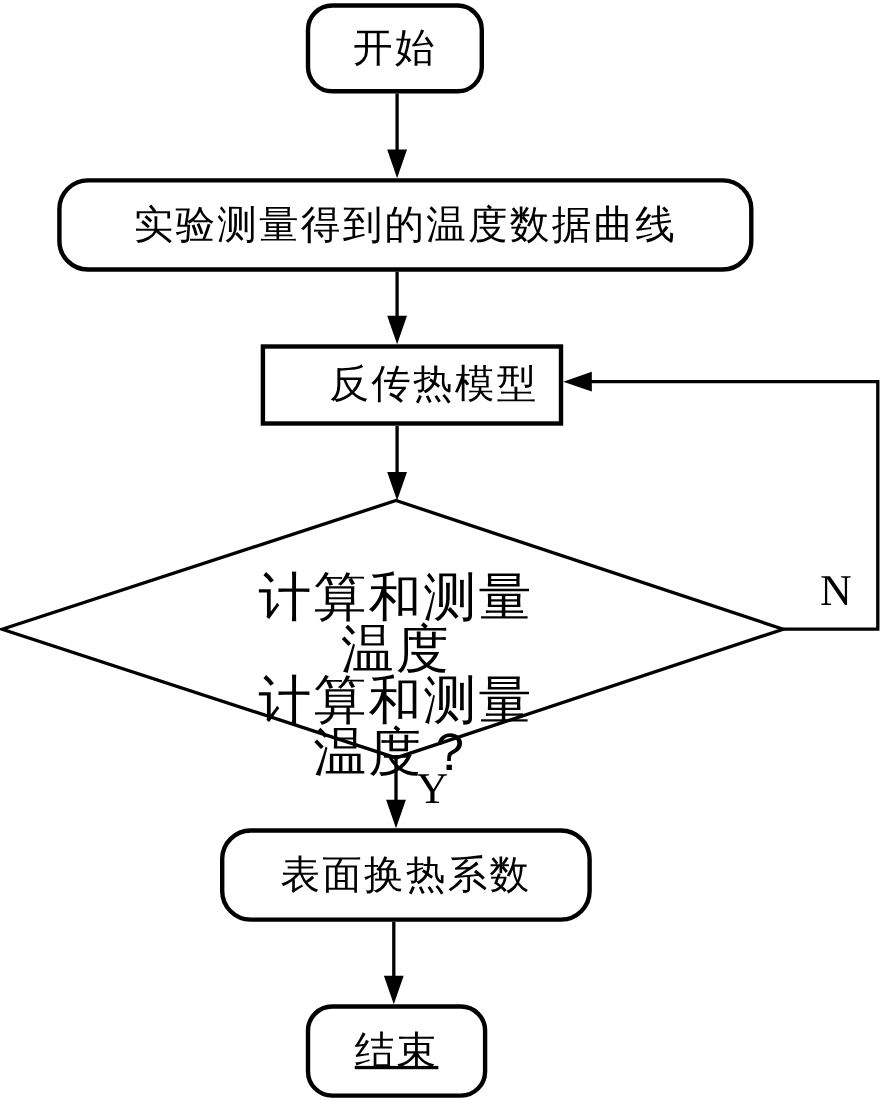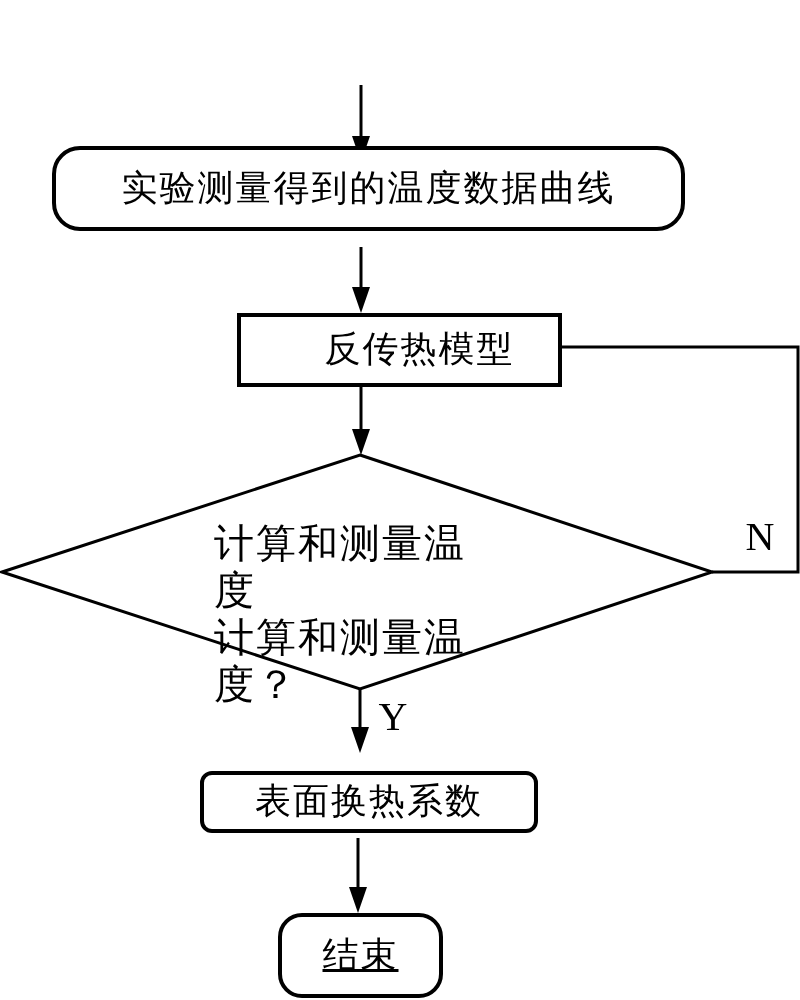--- a/index.html
+++ b/index.html
@@ -36,31 +36,31 @@
     white-space: nowrap;
   }
   .node.bordered {
     border: 4px solid #000;
   }
   .node.terminator { border-radius: 24px; }
   .node.rounded-process { border-radius: 28px; }
   .node.process { border-radius: 0; }
 
   #node-start  { left: 278px; top: 3px;   width: 162px; height: 82px; }
-  #node-data   { left: 52px;  top: 146px; width: 633px; height: 85px; }
-  #node-model  { left: 237px; top: 313px; width: 325px; height: 74px; padding-left: 40px; }
-  #node-result { left: 200px; top: 771px; width: 338px; height: 62px; border-radius: 12px; }
+  #node-data   { left: 52px;  top: 162px; width: 633px; height: 85px; }
+  #node-model  { left: 237px; top: 313px; width: 275px; height: 74px; padding-left: 40px; }
+  #node-result { left: 200px; top: 753px; width: 338px; height: 85px; }
   #node-end    { left: 278px; top: 913px; width: 165px; height: 85px; text-decoration: underline; }
 
   #decision-text {
     position: absolute;
     left: 214px; top: 520px;
     width: 292px;
-    text-align: left;
-    font-size: 40px;
+    text-align: center;
+    font-size: 48px;
     letter-spacing: 2px;
     line-height: 47px;
     background: transparent;
   }
   .edge-label {
     position: absolute;
     font-size: 40px;
     width: 44px; height: 48px;
     display: flex; align-items: center; justify-content: center;
     background: transparent;
@@ -89,20 +89,21 @@
     <line x1="360" y1="689" x2="360" y2="731" stroke="#000000" stroke-width="3"></line>
     <polygon points="360,753 351,727 369,727" fill="#000000"></polygon>
 
     <line x1="358" y1="838" x2="358" y2="891" stroke="#000000" stroke-width="3"></line>
     <polygon points="358,913 349,887 367,887" fill="#000000"></polygon>
 
     <polyline points="712,572 798,572 798,347 536,347" fill="none" stroke="#000000" stroke-width="3"></polyline>
     <polygon points="512,347 538,338 538,356" fill="#000000"></polygon>
   </svg>
 
+  <div id="node-start" class="node bordered terminator">开始</div>
 
   <div id="node-data" class="node bordered rounded-process">实验测量得到的温度数据曲线</div>
 
   <div id="node-model" class="node bordered process">反传热模型</div>
 
   <div id="decision-text">
     <div>计算和测量温度</div>
     <div>计算和测量温度？</div>
   </div>
 

